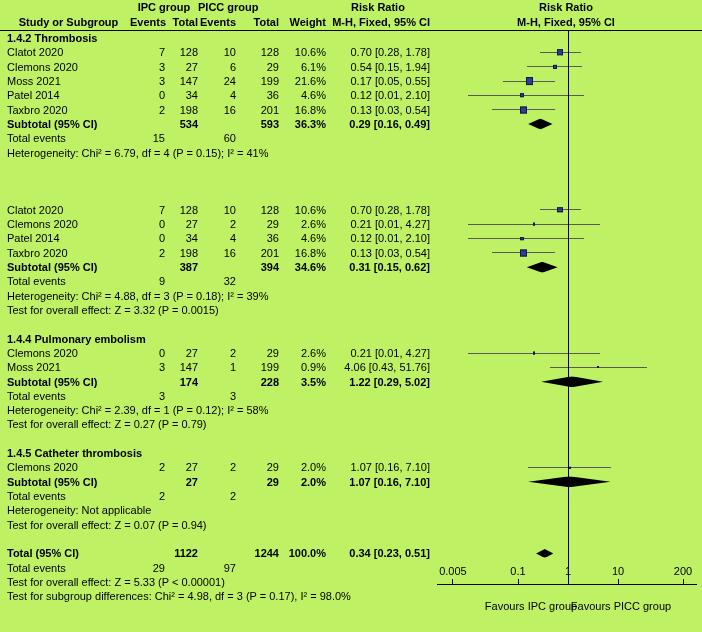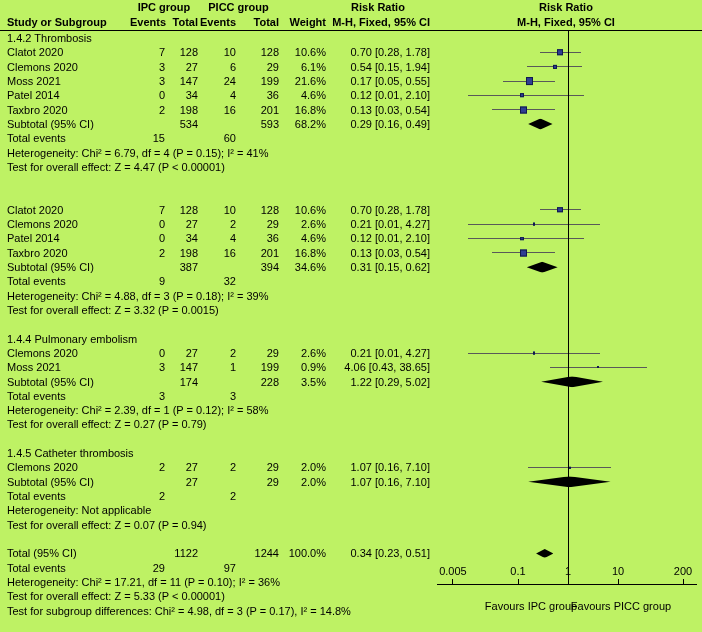--- a/index.html
+++ b/index.html
@@ -4,23 +4,23 @@
 <style>
   html,body{margin:0;padding:0;background:#fff;}
   #figure{
     position:relative;width:702px;height:632px;background:#bef264;overflow:hidden;
     font-family:"Liberation Sans",sans-serif;font-size:11px;color:#000;
   }
   
   #hdr{position:absolute;left:0;top:0;width:702px;height:31px;border-bottom:1px solid #000;box-sizing:border-box;font-weight:bold;}
   .hline{display:flex;height:15px;line-height:15px;}
   .hc{flex:0 0 auto;white-space:nowrap;box-sizing:border-box;}
-  .hc.study{width:130px;padding-left:7px;}
+  .hc.study{width:130px;padding-left:7px;text-align:center;}
   .hc.g-ipc{width:68px;text-align:center;}
-  .hc.g-picc{width:81px;text-align:center;}
+  .hc.g-picc{width:81px;}
   .hc.g-w{width:47px;}
   .hc.g-rr{width:104px;text-align:center;}
   .hc.g-plot{width:272px;text-align:center;}
   .hc.e1{width:35px;text-align:right;}
   .hc.t1{width:33px;text-align:right;}
   .hc.e2{width:38px;text-align:right;}
   .hc.t2{width:43px;text-align:right;}
   .hc.w{width:47px;text-align:right;}
   .hc.rr{width:104px;text-align:right;}
   .hc.plot{width:272px;text-align:center;}
@@ -30,21 +30,21 @@
   .c{flex:0 0 auto;white-space:nowrap;box-sizing:border-box;overflow:visible;}
   .c.study{width:130px;padding-left:7px;}
   .c.wide{width:430px;padding-left:7px;}
   .c.e1{width:35px;text-align:right;}
   .c.t1{width:33px;text-align:right;}
   .c.e2{width:38px;text-align:right;}
   .c.t2{width:43px;text-align:right;}
   .c.w{width:47px;text-align:right;}
   .c.rr{width:104px;text-align:right;}
   .c.plot{width:272px;position:relative;height:100%;}
-  .r-subgroup,.r-subtotal,.r-total{font-weight:normal;align-items:center;}
+  .r-subgroup,.r-subtotal,.r-total{font-weight:bold;align-items:center;}
   
   .ci-line{position:absolute;height:1px;background:#595959;top:calc(50% - .5px);}
   .sq{position:absolute;background:#2e3e92;border:1px solid #10194d;box-sizing:border-box;top:50%;transform:translateY(-50%);}
   .diamond{position:absolute;background:#000;top:50%;transform:translateY(-50%);
            clip-path:polygon(0% 50%,50% 0%,100% 50%,50% 100%);}
   
   #overlay{position:absolute;left:0;top:0;width:702px;height:632px;pointer-events:none;}
   #vline{position:absolute;left:567.5px;top:31px;width:1px;height:554px;background:#000;}
   #xaxis{position:absolute;left:437px;top:584px;width:260px;height:1px;background:#000;}
   .tick{position:absolute;width:1px;height:6px;top:579px;background:#000;}
@@ -146,42 +146,41 @@
           <span class="ci-line" style="left: 61.8561px; width: 62.7636px;"></span>
           <span class="sq" style="height: 6.96793px; width: 6.96793px; left: 90.2132px;"></span>
         </span>
       </div>
       <div class="row r-subtotal">
         <span class="c study">Subtotal (95% CI)</span>
         <span class="c e1"></span>
         <span class="c t1">534</span>
         <span class="c e2"></span>
         <span class="c t2">593</span>
-        <span class="c w">68.2%</span>
+        <span class="c w">36.3%</span>
         <span class="c rr">0.29 [0.16, 0.49]</span>
         <span class="c plot">
           <span class="diamond" style="left: 98.206px; width: 24.3038px; height: 11px; background: rgb(0, 0, 0);"></span>
         </span>
       </div>
       <div class="row r-events">
         <span class="c study">Total events</span>
         <span class="c e1">15</span>
         <span class="c t1"></span>
         <span class="c e2">60</span>
         <span class="c t2"></span>
         <span class="c w"></span>
         <span class="c rr"></span>
         <span class="c plot"></span>
       </div>
       <div class="row r-stat">
         <span class="c wide">Heterogeneity: Chi² = 6.79, df = 4 (P = 0.15); I² = 41%</span>
         <span class="c plot"></span>
       </div>
       <div class="row r-stat">
-        <span class="c wide">Test for overall effect: Z = 4.47 (P &lt; 0.00001)</span>
         <span class="c plot"></span>
       </div>
       <div class="row r-spacer"></div>
       <div class="row r-subgroup">
         <span class="c plot"></span>
       </div>
       <div class="row r-study">
         <span class="c study">Clatot 2020</span>
         <span class="c e1">7</span>
         <span class="c t1">128</span>
@@ -281,21 +280,21 @@
           <span class="sq" style="height: 2.74117px; width: 2.74117px; left: 102.74px;"></span>
         </span>
       </div>
       <div class="row r-study">
         <span class="c study">Moss 2021</span>
         <span class="c e1">3</span>
         <span class="c t1">147</span>
         <span class="c e2">1</span>
         <span class="c t2">199</span>
         <span class="c w">0.9%</span>
-        <span class="c rr">4.06 [0.43, 38.65]</span>
+        <span class="c rr">4.06 [0.43, 51.76]</span>
         <span class="c plot">
           <span class="ci-line" style="left: 119.673px; width: 97.6841px;"></span>
           <span class="sq" style="height: 2px; width: 2px; left: 167.426px;"></span>
         </span>
       </div>
       <div class="row r-subtotal">
         <span class="c study">Subtotal (95% CI)</span>
         <span class="c e1"></span>
         <span class="c t1">174</span>
         <span class="c e2"></span>
@@ -389,29 +388,25 @@
         <span class="c study">Total events</span>
         <span class="c e1">29</span>
         <span class="c t1"></span>
         <span class="c e2">97</span>
         <span class="c t2"></span>
         <span class="c w"></span>
         <span class="c rr"></span>
         <span class="c plot"></span>
       </div>
       <div class="row r-stat">
-        <span class="c wide">Heterogeneity: Chi² = 17.21, df = 11 (P = 0.10); I² = 36%</span>
-        <span class="c plot"></span>
-      </div>
-      <div class="row r-stat">
         <span class="c wide">Test for overall effect: Z = 5.33 (P &lt; 0.00001)</span>
         <span class="c plot"></span>
       </div>
       <div class="row r-stat">
-        <span class="c wide">Test for subgroup differences: Chi² = 4.98, df = 3 (P = 0.17), I² = 14.8%</span>
+        <span class="c wide">Test for subgroup differences: Chi² = 4.98, df = 3 (P = 0.17), I² = 98.0%</span>
         <span class="c plot"></span>
       </div>
     </div>
 
   <div id="overlay">
     <div id="vline"></div>
     <div id="xaxis"></div>
     <div class="favours" style="left:531px">Favours IPC group</div>
     <div class="favours" style="left:621px">Favours PICC group</div>
   <div class="tick" style="left: 452.449px;"></div>

